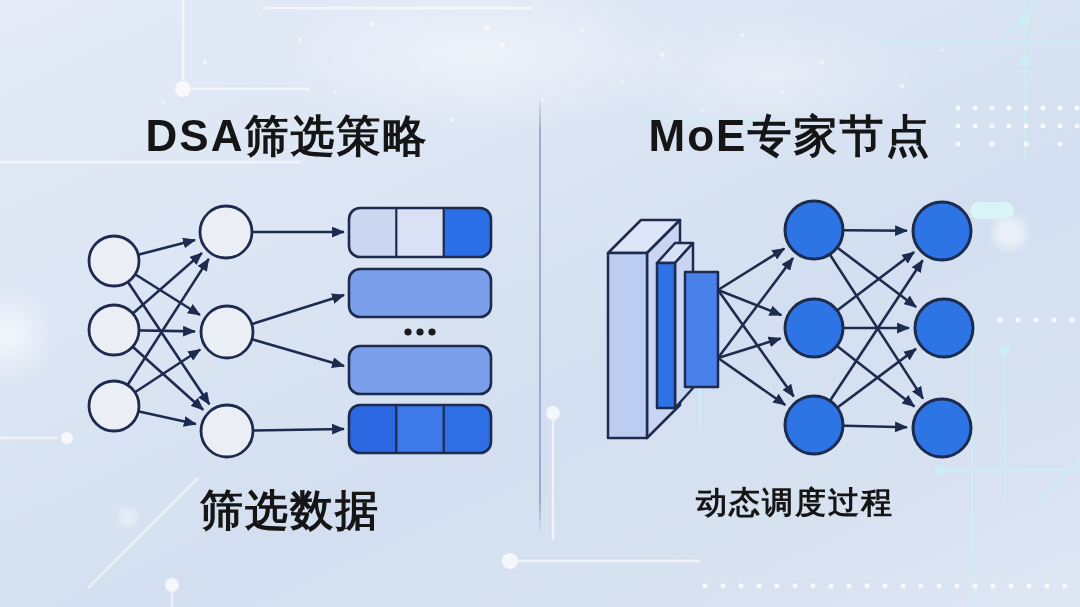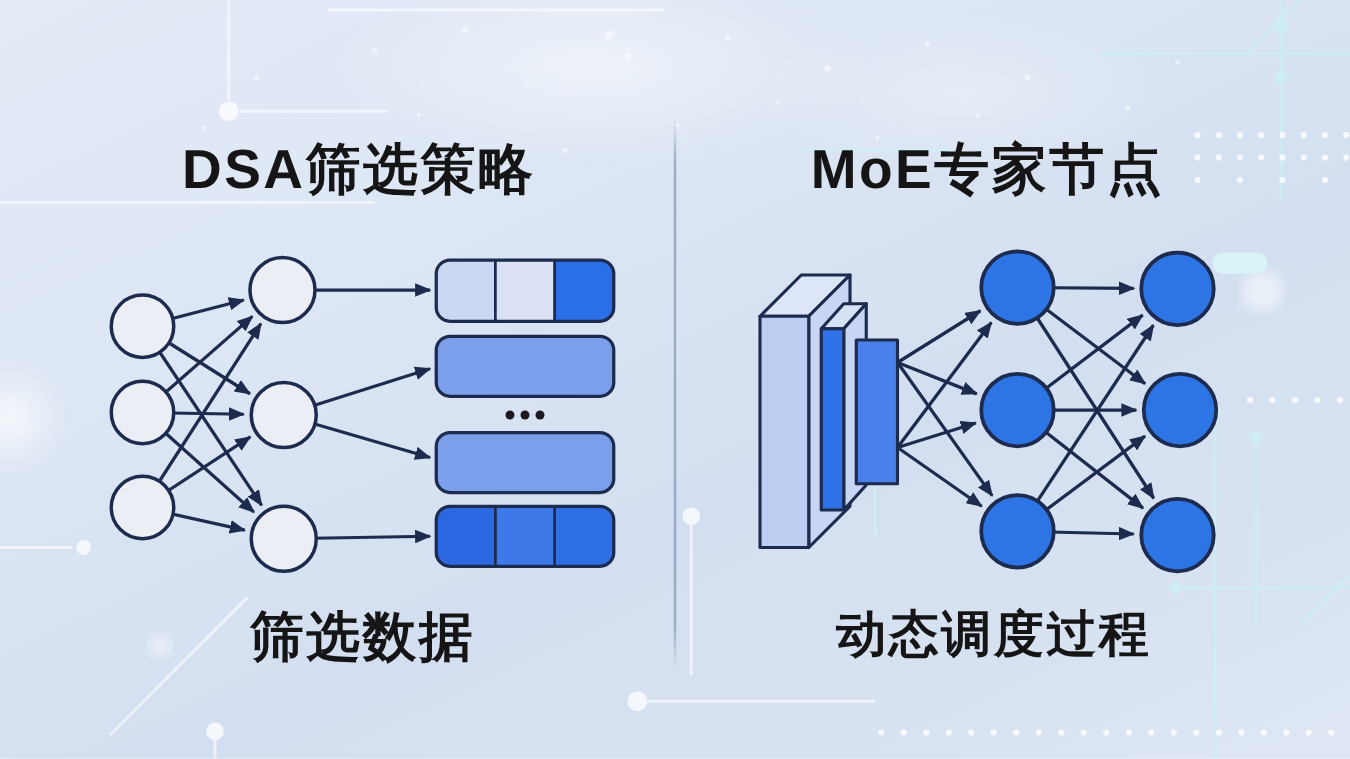--- a/index.html
+++ b/index.html
@@ -15,21 +15,21 @@
     background:linear-gradient(to bottom,rgba(143,163,192,0),rgba(143,163,192,.85) 8%,rgba(143,163,192,.85) 92%,rgba(143,163,192,0));
   }
   .cap{
     position:absolute;text-align:center;color:var(--text,#151515);
     font-weight:700;font-size:44px;letter-spacing:2px;line-height:1.1;
     white-space:nowrap;
   }
   .title-left{left:107px;top:112px;width:360px;}
   .title-right{left:610px;top:112px;width:360px;}
   .cap-left{left:110px;top:487px;width:360px;font-size:43px;}
-  .cap-right{left:615px;top:486px;width:360px;font-size:40px;}
+  .cap-right{left:615px;top:486px;width:360px;font-size:31px;}
 </style>
 </head>
 <body>
 
 <div class="stage">
 
   <svg class="layer" viewBox="0 0 1080 607" aria-hidden="true">
     <defs>
       <radialGradient id="glow" cx="50%" cy="50%" r="50%">
         <stop offset="0%" stop-color="#ffffff" stop-opacity="0.85"></stop>

